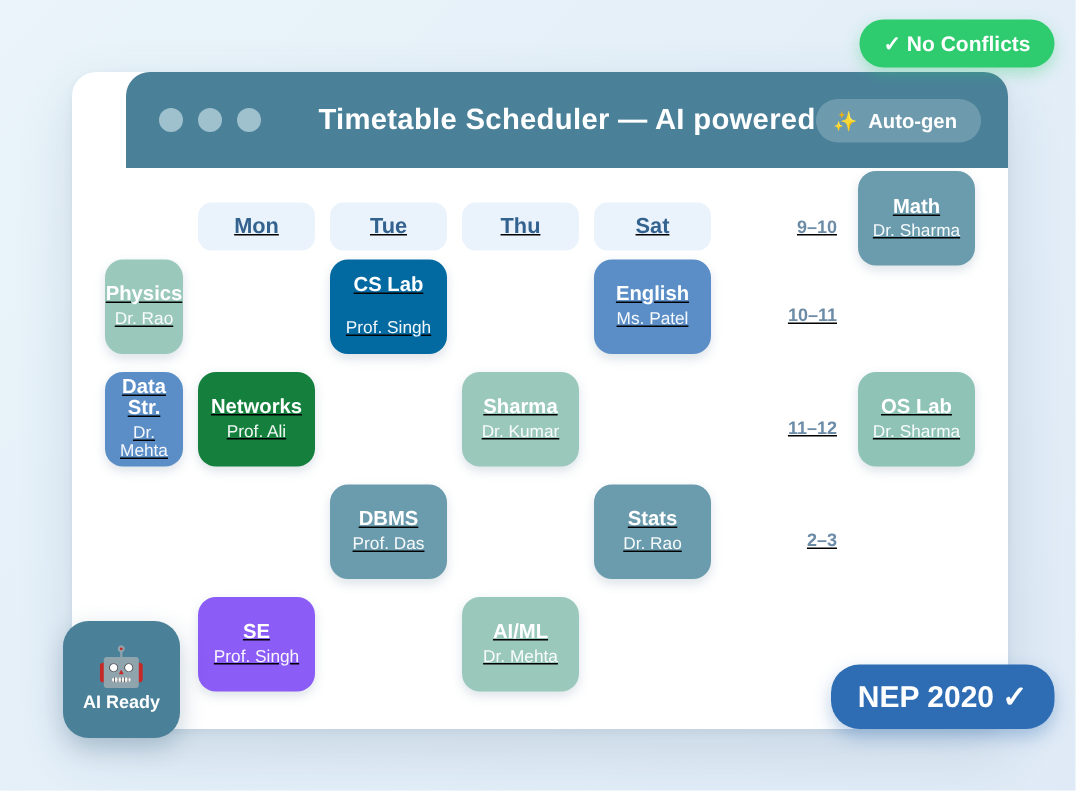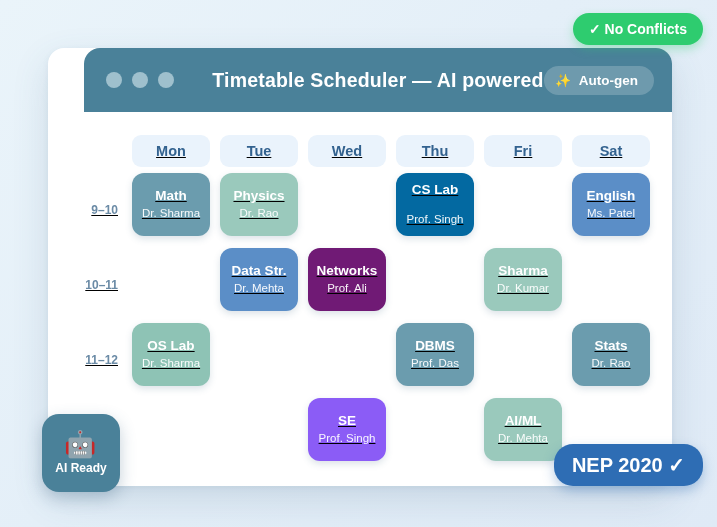--- a/index.html
+++ b/index.html
@@ -225,23 +225,21 @@
       <span class="sparkle-icon">✨</span>
       <span>Auto-gen</span>
     </button>
   </div>
 
   <div class="grid-body">
     <div class="grid" id="grid">
         <div></div>
         <div class="day-head">Mon</div>
         <div class="day-head">Tue</div>
-        <div class="day-head">Wed</div>
         <div class="day-head">Thu</div>
-        <div class="day-head">Fri</div>
         <div class="day-head">Sat</div>
         <div class="time-label">9–10</div>
         <div class="cell">
           <div class="class-card" style="background: rgb(107, 156, 174);">
             <div class="subject">Math</div>
             <div class="teacher">Dr. Sharma</div>
           </div>
         </div>
         <div class="cell">
           <div class="class-card" style="background: rgb(154, 201, 188);">
@@ -265,21 +263,21 @@
         </div>
         <div class="time-label">10–11</div>
         <div class="cell"></div>
         <div class="cell">
           <div class="class-card" style="background: rgb(91, 142, 199);">
             <div class="subject">Data Str.</div>
             <div class="teacher">Dr. Mehta</div>
           </div>
         </div>
         <div class="cell">
-          <div class="class-card" style="background: #701a75;">
+          <div class="class-card" style="background: #15803d;">
             <div class="subject">Networks</div>
             <div class="teacher">Prof. Ali</div>
           </div>
         </div>
         <div class="cell"></div>
         <div class="cell">
           <div class="class-card" style="background: rgb(154, 201, 188);">
             <div class="subject">Sharma</div>
             <div class="teacher">Dr. Kumar</div>
           </div>

